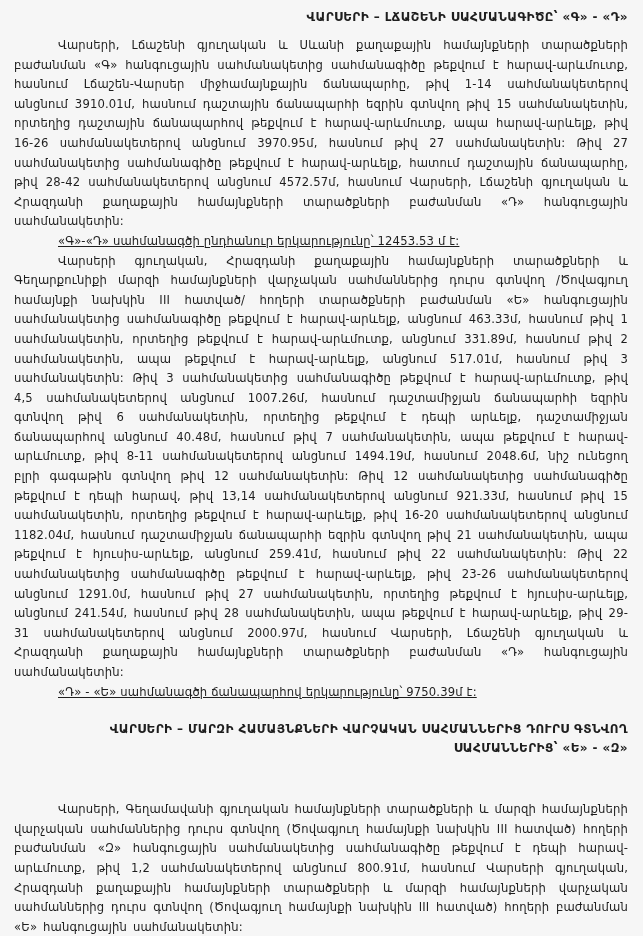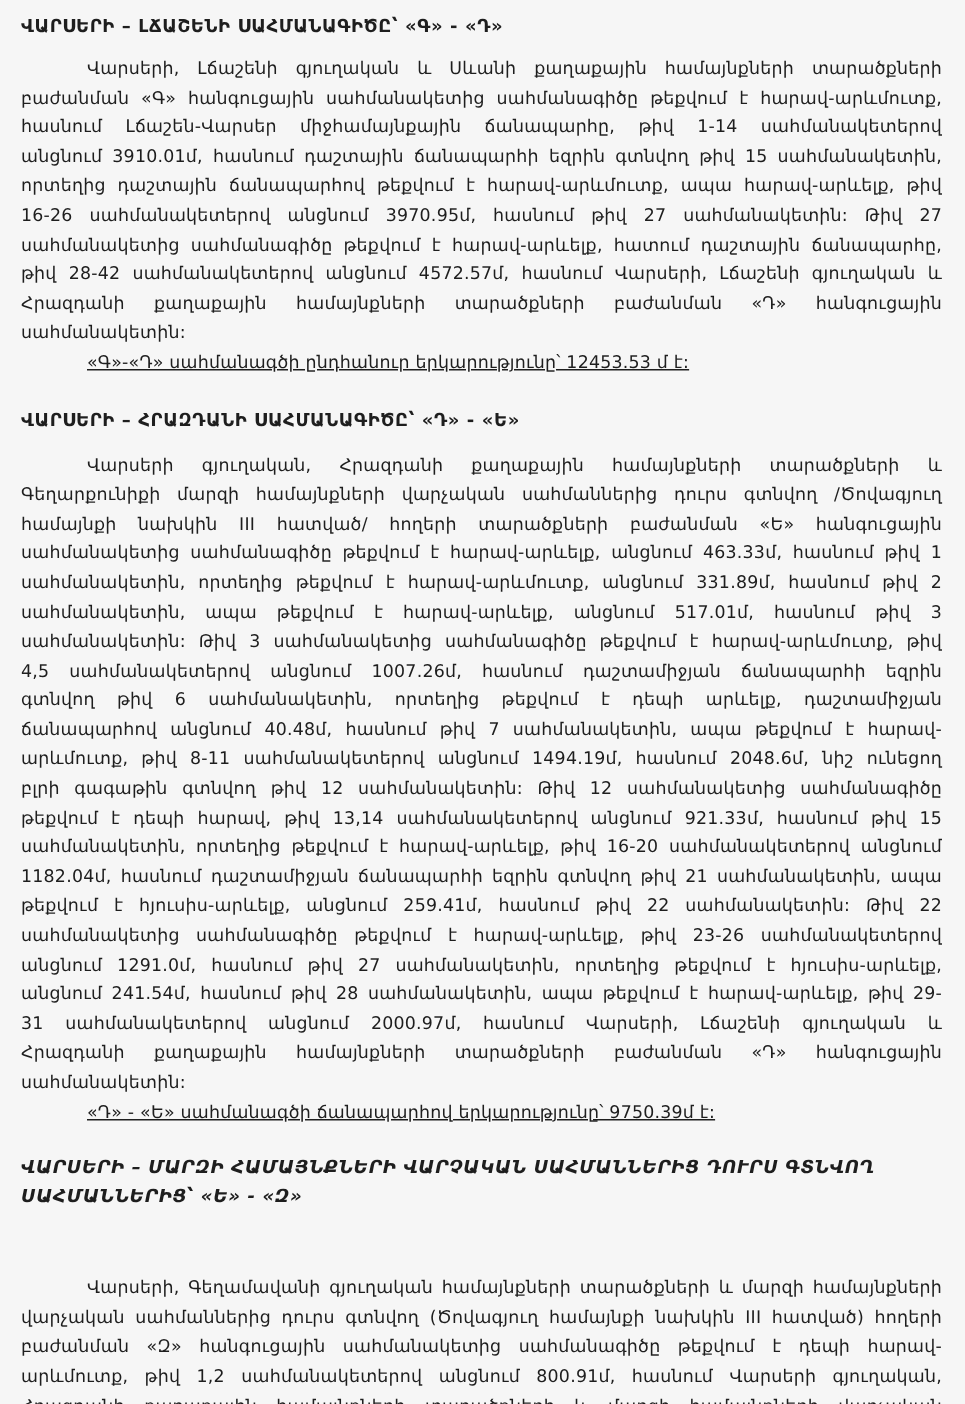--- a/index.html
+++ b/index.html
@@ -14,29 +14,29 @@
       overflow: hidden;
       position: relative;
     }
     .page {
       position: absolute;
       left: 14px;
       top: 0;
       width: 614px;
     }
     .section-title {
-      text-align: left;
+      text-align: right;
       font-size: 12px;
       letter-spacing: 0.4px;
       line-height: 19px;
       margin: 0;
     }
     .t1 { padding-top: 8px; height: 28px; }
     .t2 { padding-top: 5px; height: 30px; margin-top: 14px; }
-    .t3 { margin-top: 18px; height: 66px; padding-bottom: 14px; font-style: italic; }
+    .t3 { margin-top: 18px; height: 66px; padding-bottom: 14px; }
     .para {
       text-align: justify;
       text-indent: 44px;
       margin: 0;
       letter-spacing: 0.15px;
       word-spacing: 2px;
     }
     .total {
       margin: 0;
       padding-left: 44px;
@@ -49,21 +49,20 @@
 
 <div class="page">
 
   <section>
     <h2 class="section-title t1">ՎԱՐՍԵՐԻ – ԼՃԱՇԵՆԻ ՍԱՀՄԱՆԱԳԻԾԸ՝ «Գ» - «Դ»</h2>
     <p class="para">Վարսերի, Լճաշենի գյուղական և Սևանի քաղաքային համայնքների տարածքների բաժանման «Գ» հանգուցային սահմանակետից սահմանագիծը թեքվում է հարավ-արևմուտք, հասնում Լճաշեն-Վարսեր միջհամայնքային ճանապարհը, թիվ 1-14 սահմանակետերով անցնում 3910.01մ, հասնում դաշտային ճանապարհի եզրին գտնվող թիվ 15 սահմանակետին, որտեղից դաշտային ճանապարհով թեքվում է հարավ-արևմուտք, ապա հարավ-արևելք, թիվ 16-26 սահմանակետերով անցնում 3970.95մ, հասնում թիվ 27 սահմանակետին: Թիվ 27 սահմանակետից սահմանագիծը թեքվում է հարավ-արևելք, հատում դաշտային ճանապարհը, թիվ 28-42 սահմանակետերով անցնում 4572.57մ, հասնում Վարսերի, Լճաշենի գյուղական և Հրազդանի քաղաքային համայնքների տարածքների բաժանման «Դ» հանգուցային սահմանակետին:</p>
     <p class="total">«Գ»-«Դ» սահմանագծի ընդհանուր երկարությունը՝ 12453.53 մ է:</p>
   </section>
 
   <section>
-    <h2 class="section-title t2">ՎԱՐՍԵՐԻ – ՀՐԱԶԴԱՆԻ ՍԱՀՄԱՆԱԳԻԾԸ՝ «Դ» - «Ե»</h2>
     <p class="para">Վարսերի գյուղական, Հրազդանի քաղաքային համայնքների տարածքների և Գեղարքունիքի մարզի համայնքների վարչական սահմաններից դուրս գտնվող /Ծովագյուղ համայնքի նախկին III հատված/ հողերի տարածքների բաժանման «Ե» հանգուցային սահմանակետից սահմանագիծը թեքվում է հարավ-արևելք, անցնում 463.33մ, հասնում թիվ 1 սահմանակետին, որտեղից թեքվում է հարավ-արևմուտք, անցնում 331.89մ, հասնում թիվ 2 սահմանակետին, ապա թեքվում է հարավ-արևելք, անցնում 517.01մ, հասնում թիվ 3 սահմանակետին: Թիվ 3 սահմանակետից սահմանագիծը թեքվում է հարավ-արևմուտք, թիվ 4,5 սահմանակետերով անցնում 1007.26մ, հասնում դաշտամիջյան ճանապարհի եզրին գտնվող թիվ 6 սահմանակետին, որտեղից թեքվում է դեպի արևելք, դաշտամիջյան ճանապարհով անցնում 40.48մ, հասնում թիվ 7 սահմանակետին, ապա թեքվում է հարավ-արևմուտք, թիվ 8-11 սահմանակետերով անցնում 1494.19մ, հասնում 2048.6մ, նիշ ունեցող բլրի գագաթին գտնվող թիվ 12 սահմանակետին: Թիվ 12 սահմանակետից սահմանագիծը թեքվում է դեպի հարավ, թիվ 13,14 սահմանակետերով անցնում 921.33մ, հասնում թիվ 15 սահմանակետին, որտեղից թեքվում է հարավ-արևելք, թիվ 16-20 սահմանակետերով անցնում 1182.04մ, հասնում դաշտամիջյան ճանապարհի եզրին գտնվող թիվ 21 սահմանակետին, ապա թեքվում է հյուսիս-արևելք, անցնում 259.41մ, հասնում թիվ 22 սահմանակետին: Թիվ 22 սահմանակետից սահմանագիծը թեքվում է հարավ-արևելք, թիվ 23-26 սահմանակետերով անցնում 1291.0մ, հասնում թիվ 27 սահմանակետին, որտեղից թեքվում է հյուսիս-արևելք, անցնում 241.54մ, հասնում թիվ 28 սահմանակետին, ապա թեքվում է հարավ-արևելք, թիվ 29-31 սահմանակետերով անցնում 2000.97մ, հասնում Վարսերի, Լճաշենի գյուղական և Հրազդանի քաղաքային համայնքների տարածքների բաժանման «Դ» հանգուցային սահմանակետին:</p>
     <p class="total">«Դ» - «Ե» սահմանագծի ճանապարհով երկարությունը՝ 9750.39մ է:</p>
   </section>
 
   <section>
     <h2 class="section-title t3">
       <span style="display:block">ՎԱՐՍԵՐԻ – ՄԱՐԶԻ ՀԱՄԱՅՆՔՆԵՐԻ ՎԱՐՉԱԿԱՆ ՍԱՀՄԱՆՆԵՐԻՑ ԴՈՒՐՍ ԳՏՆՎՈՂ</span>
       <span style="display:block">ՍԱՀՄԱՆՆԵՐԻՑ՝ «Ե» - «Զ»</span>
     </h2>
     <p class="para">Վարսերի, Գեղամավանի գյուղական համայնքների տարածքների և մարզի համայնքների վարչական սահմաններից դուրս գտնվող (Ծովագյուղ համայնքի նախկին III հատված) հողերի բաժանման «Զ» հանգուցային սահմանակետից սահմանագիծը թեքվում է դեպի հարավ-արևմուտք, թիվ 1,2 սահմանակետերով անցնում 800.91մ, հասնում Վարսերի գյուղական, Հրազդանի քաղաքային համայնքների տարածքների և մարզի համայնքների վարչական սահմաններից դուրս գտնվող (Ծովագյուղ համայնքի նախկին III հատված) հողերի բաժանման «Ե» հանգուցային սահմանակետին:</p>

